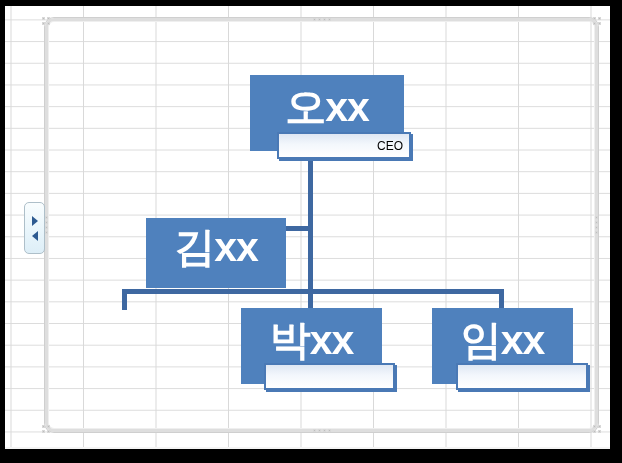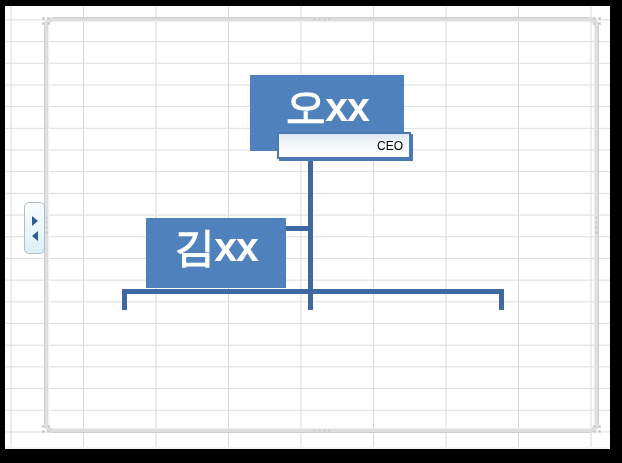--- a/index.html
+++ b/index.html
@@ -185,19 +185,27 @@
       <div class="node node-ceo">
         <div class="name-plate">오xx</div>
         <div class="title-plate">CEO</div>
       </div>
 
       <div class="node node-cfo">
         <div class="name-plate">김xx</div>
       </div>
 
 
-
+      <div class="node node-m2">
+        <div class="name-plate">박xx</div>
+        <div class="title-plate"></div>
+      </div>
+
+      <div class="node node-m3">
+        <div class="name-plate">임xx</div>
+        <div class="title-plate"></div>
+      </div>
 
     </div>
 
     <div class="edge-sliver"></div>
   </div>
 </div>
 
 </body></html>

